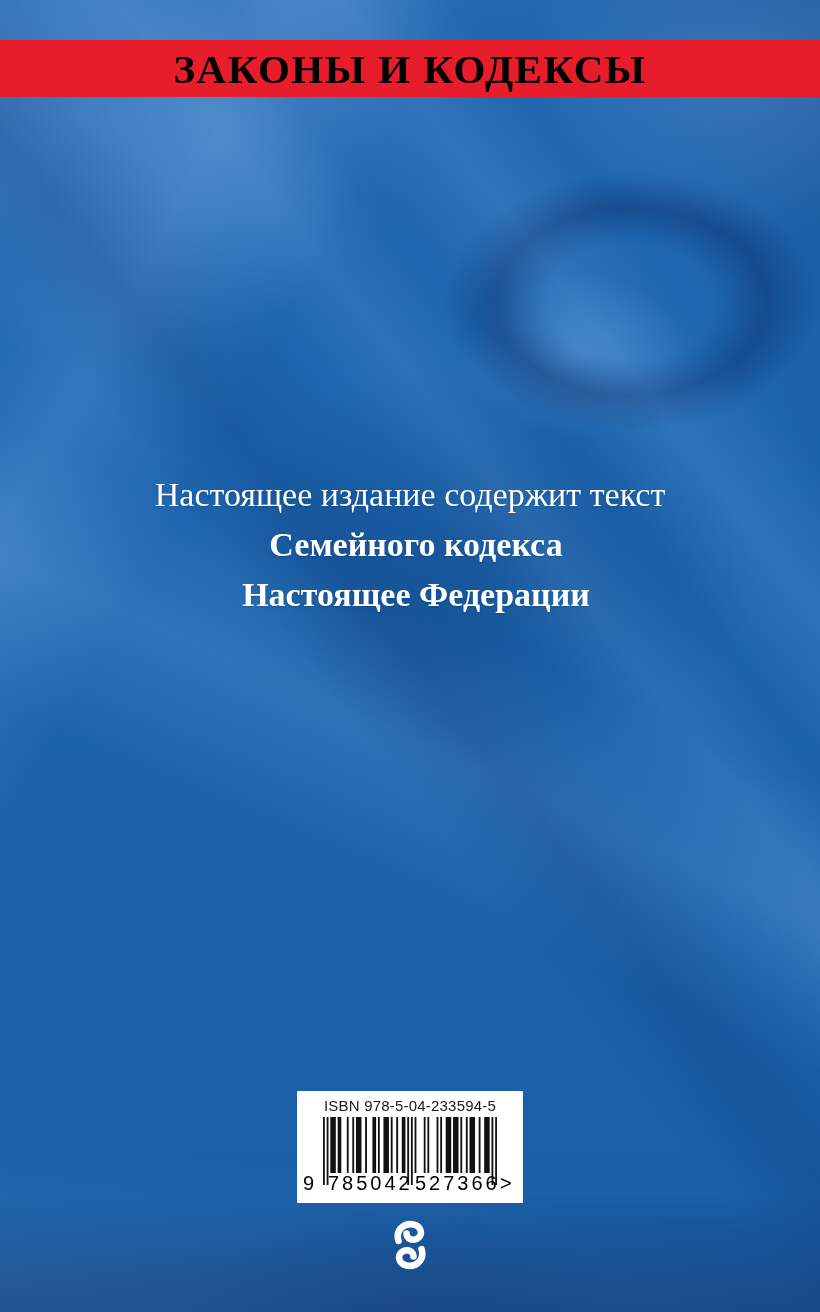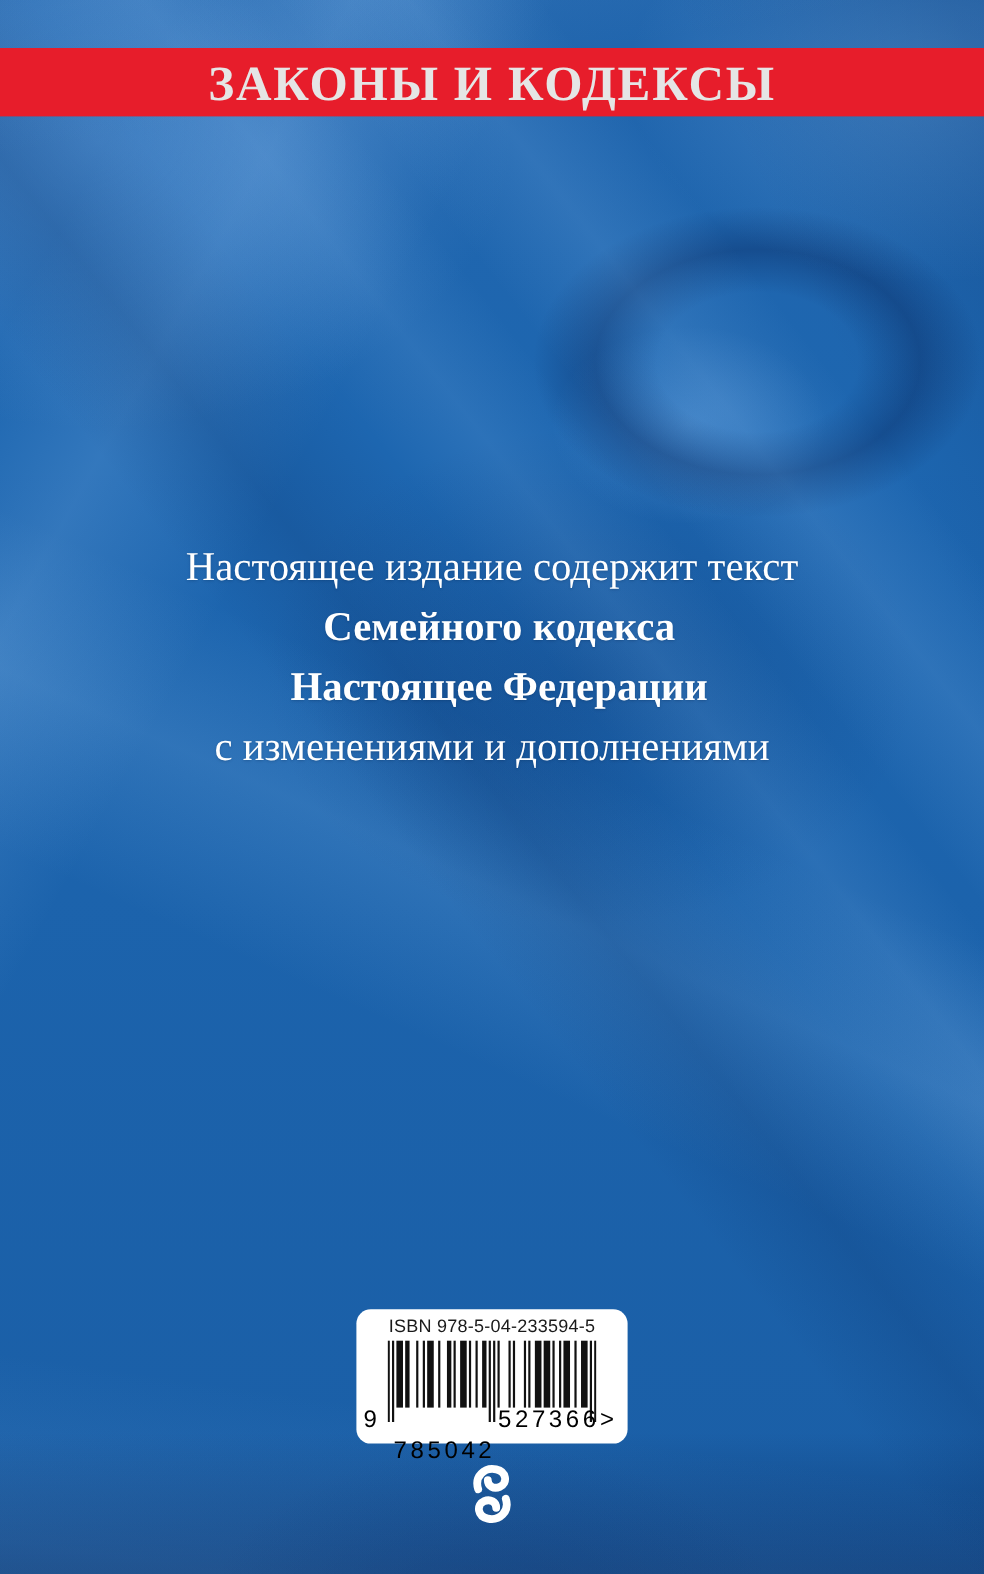--- a/index.html
+++ b/index.html
@@ -36,51 +36,51 @@
       linear-gradient(8deg, rgba(130,185,238,0.14) 2%, rgba(130,185,238,0) 13%),
       linear-gradient(170deg, rgba(130,185,238,0.10) 1%, rgba(130,185,238,0) 9%);
   }
   
   .banner{
     position:absolute;left:0;top:40px;width:100%;height:57px;
     background:#e71d2b;
     display:flex;align-items:center;justify-content:center;
   }
   .banner span{
-    color:#e5e5e5;font-weight:bold;font-size:41px;letter-spacing:1.5px;line-height:1;
+    color:#000000;font-weight:bold;font-size:41px;letter-spacing:1.5px;line-height:1;
     padding-top:2px;
     text-align:right;
   }
   
   .description{
-    position:absolute;left:0;top:448px;width:100%;
+    position:absolute;left:0;top:470px;width:100%;
     text-align:center;color:#ffffff;
     font-size:34px;line-height:50px;
     text-shadow:0 1px 2px rgba(0,30,70,0.25);
   }
   .description .bold{font-weight:bold;padding-left:12px;}
   
   .barcode-box{
     position:absolute;left:297px;top:1091px;width:226px;height:112px;
-    background:#ffffff;border-radius:12px;
+    background:#ffffff;border-radius:1px;
     font-family:"Liberation Sans","DejaVu Sans",sans-serif;
   }
   .isbn{
     margin-top:7px;text-align:center;
     font-size:15px;letter-spacing:0.2px;color:#1a1a1a;line-height:16px;
   }
   .bars{position:relative;width:174px;height:78px;margin:3px auto 0;}
   .bars svg{position:absolute;left:0;top:0;}
   .bars svg rect{fill:#111111;}
   .d{
     position:absolute;top:56px;font-size:20px;line-height:20px;color:#000;
     font-family:"Liberation Sans","DejaVu Sans",sans-serif;
   }
   .d-first{left:-20px;}
-  .d-left{left:5px;width:75px;text-align:center;letter-spacing:3px;margin-top:26px;}
+  .d-left{left:5px;width:75px;text-align:center;letter-spacing:3px;}
   .d-right{left:92px;width:75px;text-align:center;letter-spacing:3px;}
   .d-trail{left:177px;}
   
   .logo{position:absolute;left:392px;top:1220px;width:36px;height:50px;}
   .logo svg{display:block;}
 </style>
 </head>
 <body>
 
 <div class="cover">
@@ -88,21 +88,20 @@
   <div class="fabric"></div>
 
   <div class="banner">
     <span>ЗАКОНЫ И КОДЕКСЫ</span>
   </div>
 
   <div class="description">
     <div class="line">Настоящее издание содержит текст</div>
     <div class="line bold">Семейного кодекса</div>
     <div class="line bold">Настоящее Федерации</div>
-    <div class="line">с изменениями и дополнениями</div>
   </div>
 
   <div class="barcode-box">
     <div class="isbn">ISBN 978-5-04-233594-5</div>
     <div class="bars">
       <svg id="barcode-svg" xmlns="http://www.w3.org/2000/svg" viewBox="0 0 174 68" width="174" height="68">
           <rect x="0.00" y="0" width="1.83" height="68"></rect>
           <rect x="3.66" y="0" width="1.83" height="68"></rect>
           <rect x="7.33" y="0" width="5.49" height="56"></rect>
           <rect x="14.65" y="0" width="3.66" height="56"></rect>

